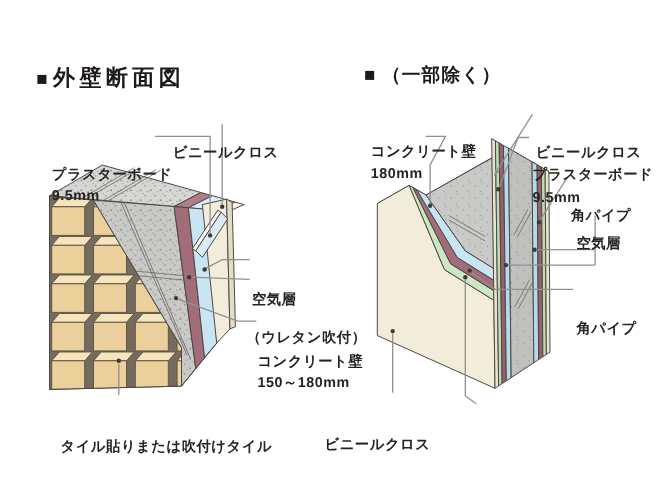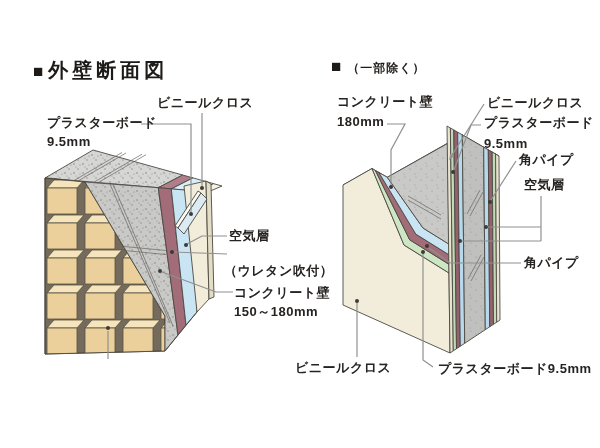--- a/index.html
+++ b/index.html
@@ -1,25 +1,25 @@
 <!DOCTYPE html>
 <html><head>
 <meta charset="utf-8">
 <style>
   html,body{margin:0;padding:0;background:#ffffff;}
   #canvas{position:relative;width:600px;height:448px;background:#ffffff;overflow:hidden;
           font-family:"Liberation Sans","DejaVu Sans",sans-serif;}
   #art{position:absolute;left:0;top:0;}
   .lbl{position:absolute;font:700 13px/1.15 "Liberation Sans","DejaVu Sans",sans-serif;
-       color:#262321;white-space:nowrap;letter-spacing:0.5px;}
+       color:#262321;white-space:nowrap;letter-spacing:0.5px;margin-top:36px;}
   .ttl{position:absolute;display:flex;align-items:baseline;color:#1d1a18;
        font-family:"Liberation Serif","DejaVu Serif",serif;font-weight:700;white-space:nowrap;}
   .ttl .mk{font-size:17px;margin-right:5px;}
   .ttl .tx{font-size:20px;letter-spacing:4px;}
-  .ttl .note{font-size:12px;letter-spacing:1px;margin-left:1px;}
+  .ttl .note{font-size:17px;letter-spacing:1px;margin-left:1px;}
 </style>
 </head>
 <body>
 
 <div id="canvas">
 
 <svg id="art" width="600" height="448" viewBox="0 0 600 448">
   <defs>
     <pattern id="sp" width="9" height="9" patternUnits="userSpaceOnUse">
       <circle cx="2" cy="2" r="0.8" fill="#83837f"></circle>
@@ -224,25 +224,25 @@
       <span class="note">（一部除く）</span>
   </div>
 
   <div class="lbl" style="left:157px;top:96px;">ビニールクロス</div>
   <div class="lbl" style="left:47px;top:116px;">プラスターボード</div>
   <div class="lbl" style="left:47px;top:135px;">9.5mm</div>
   <div class="lbl" style="left:229px;top:229px;">空気層</div>
   <div class="lbl" style="left:224px;top:265px;font-family:Liberation Mono, monospace;">（ウレタン吹付）</div>
   <div class="lbl" style="left:234px;top:286px;">コンクリート壁</div>
   <div class="lbl" style="left:234px;top:305px;">150～180mm</div>
+  <div class="lbl" style="left:55px;top:363px;">タイル貼りまたは吹付けタイル</div>
 
   <div class="lbl" style="left:337px;top:95px;">コンクリート壁</div>
   <div class="lbl" style="left:337px;top:115px;">180mm</div>
   <div class="lbl" style="left:487px;top:96px;">ビニールクロス</div>
   <div class="lbl" style="left:484px;top:116px;">プラスターボード</div>
   <div class="lbl" style="left:484px;top:137px;">9.5mm</div>
   <div class="lbl" style="left:519px;top:153px;">角パイプ</div>
   <div class="lbl" style="left:524px;top:178px;">空気層</div>
   <div class="lbl" style="left:524px;top:256px;">角パイプ</div>
   <div class="lbl" style="left:295px;top:361px;">ビニールクロス</div>
-  <div class="lbl" style="left:438px;top:362px;">プラスターボード9.5mm</div>
 
 </div>
 
 </body></html>

